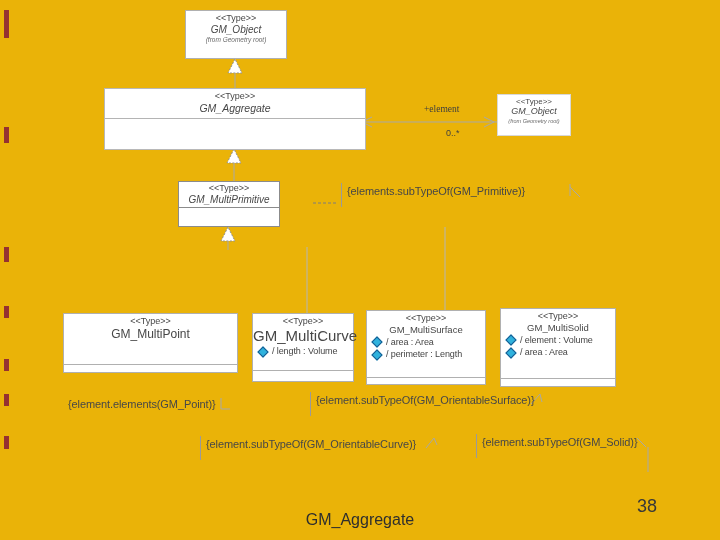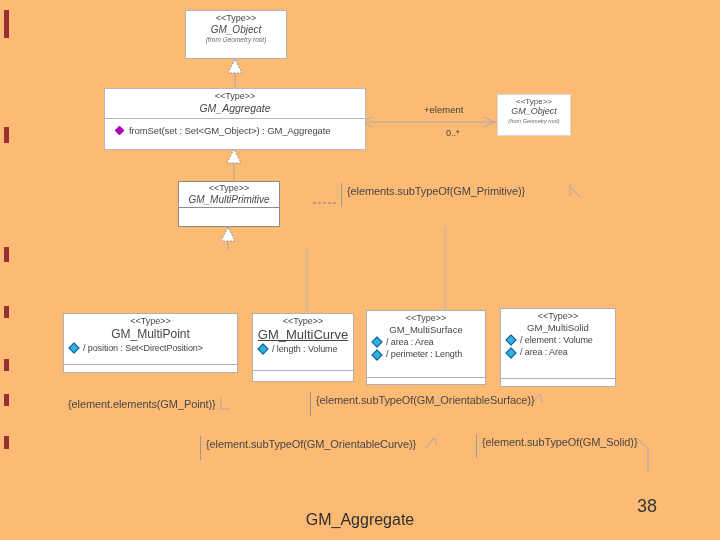--- a/index.html
+++ b/index.html
@@ -1,16 +1,16 @@
 <!DOCTYPE html>
 <html><head>
 <meta charset="utf-8">
 <style>
   html,body{margin:0;padding:0;background:#fff;}
-  .stage{position:relative;width:720px;height:540px;background:#fdba74;overflow:hidden;
+  .stage{position:relative;width:720px;height:540px;background:#eab308;overflow:hidden;
          font-family:"Liberation Sans",sans-serif;color:#434343;}
   .overlay{position:absolute;left:0;top:0;width:720px;height:540px;pointer-events:none;}
 
   
   .uml-box{position:absolute;background:#fff;border:1px solid #b0b0b0;text-align:center;
            color:#474747;line-height:1.18;}
   .uml-box .stereo{font-size:9px;padding-top:2px;white-space:nowrap;}
   .uml-box .cname{font-size:10px;white-space:nowrap;}
   .italic{font-style:italic;}
   .uml-box .pkg{font-size:6.5px;font-style:italic;color:#6a6a6a;white-space:nowrap;margin-top:1px;}
@@ -103,56 +103,48 @@
     <div class="stereo">&lt;&lt;Type&gt;&gt;</div>
     <div class="cname italic">GM_Object</div>
     <div class="pkg">(from Geometry root)</div>
   </div>
 
   <div class="uml-box" style="left:104px;top:88px;width:260px;height:60px;border-color:#b8b8b8;">
     <div class="agg-header">
       <div class="stereo">&lt;&lt;Type&gt;&gt;</div>
       <div class="cname italic" style="font-size:10.5px;">GM_Aggregate</div>
     </div>
-    <div class="member-row" style="margin-top:6px;padding-left:7px;font-size:9.5px;">
-      <span class="op-icon"></span>
-      <span class="txt">fromSet(set : Set&lt;GM_Object&gt;) : GM_Aggregate</span>
-    </div>
   </div>
 
-  <div class="edge-label" style="left:424px;top:104px;">+element</div>
+  <div class="edge-label" style="left:424px;top:104px;font-family:Liberation Serif, serif;">+element</div>
   <div class="mult-label" style="left:446px;top:128px;">0..*</div>
 
   <div class="uml-box" style="left:497px;top:94px;width:72px;height:40px;border-color:#d8d8d8;">
     <div class="stereo" style="font-size:8px;">&lt;&lt;Type&gt;&gt;</div>
     <div class="cname italic" style="font-size:9px;">GM_Object</div>
     <div class="pkg" style="font-size:5.5px;">(from Geometry root)</div>
   </div>
 
   <div class="uml-box" style="left:178px;top:181px;width:100px;height:44px;border-color:#8b8b8b;">
     <div class="stereo" style="padding-top:1px;">&lt;&lt;Type&gt;&gt;</div>
     <div class="cname italic">GM_MultiPrimitive</div>
     <div class="sep" style="top:25px;border-color:#8b8b8b;"></div>
   </div>
 
   <div class="constraint note-border" style="left:341px;top:183px;">{elements.subTypeOf(GM_Primitive)}</div>
 
   <div class="uml-box" style="left:63px;top:313px;width:173px;height:58px;">
     <div class="stereo">&lt;&lt;Type&gt;&gt;</div>
     <div class="cname" style="font-size:12px;">GM_MultiPoint</div>
-    <div class="member-row">
-      <span class="attr-icon"></span>
-      <span class="txt">/ position : Set&lt;DirectPosition&gt;</span>
-    </div>
     <div class="sep" style="bottom:7px;"></div>
   </div>
 
   <div class="uml-box" style="left:252px;top:313px;width:100px;height:67px;">
     <div class="stereo">&lt;&lt;Type&gt;&gt;</div>
-    <div class="cname" style="font-size:13px;text-decoration:underline;">GM_MultiCurve</div>
+    <div class="cname" style="font-size:15px;">GM_MultiCurve</div>
     <div class="member-row">
       <span class="attr-icon"></span>
       <span class="txt">/ length : Volume</span>
     </div>
     <div class="sep" style="bottom:10px;"></div>
   </div>
 
   <div class="uml-box" style="left:366px;top:310px;width:118px;height:73px;">
     <div class="stereo">&lt;&lt;Type&gt;&gt;</div>
     <div class="cname" style="font-size:9.5px;">GM_MultiSurface</div>

